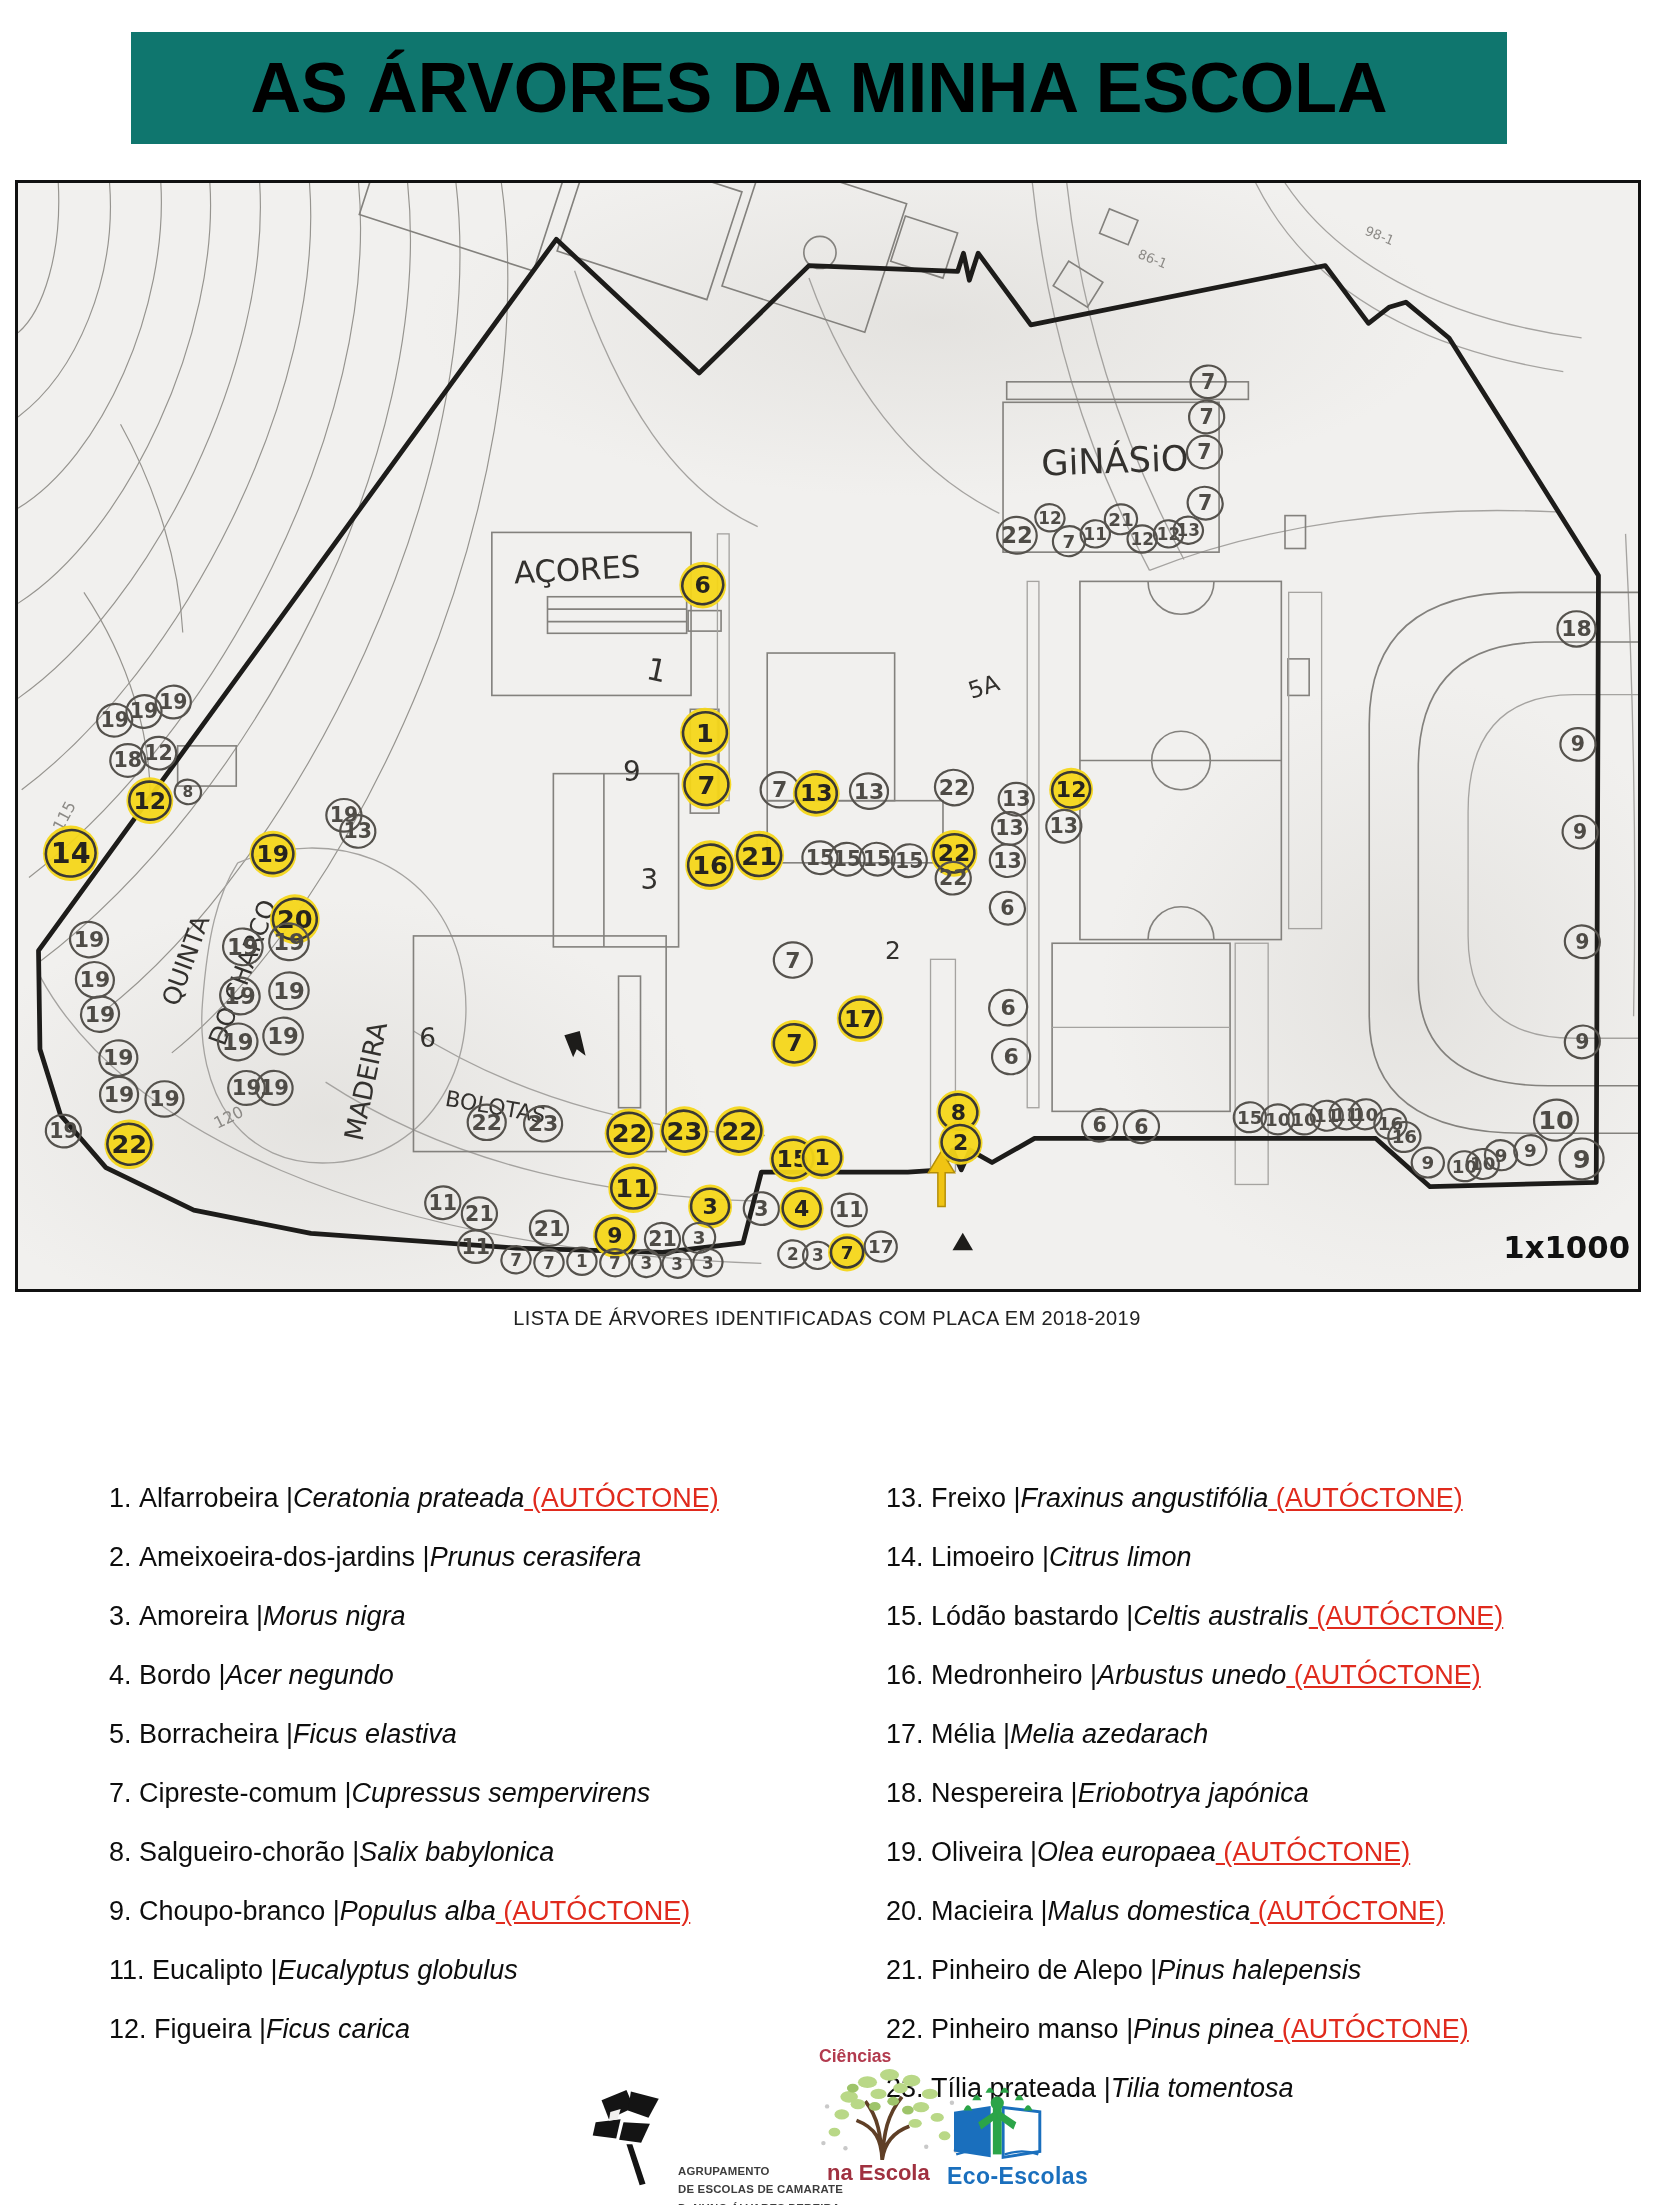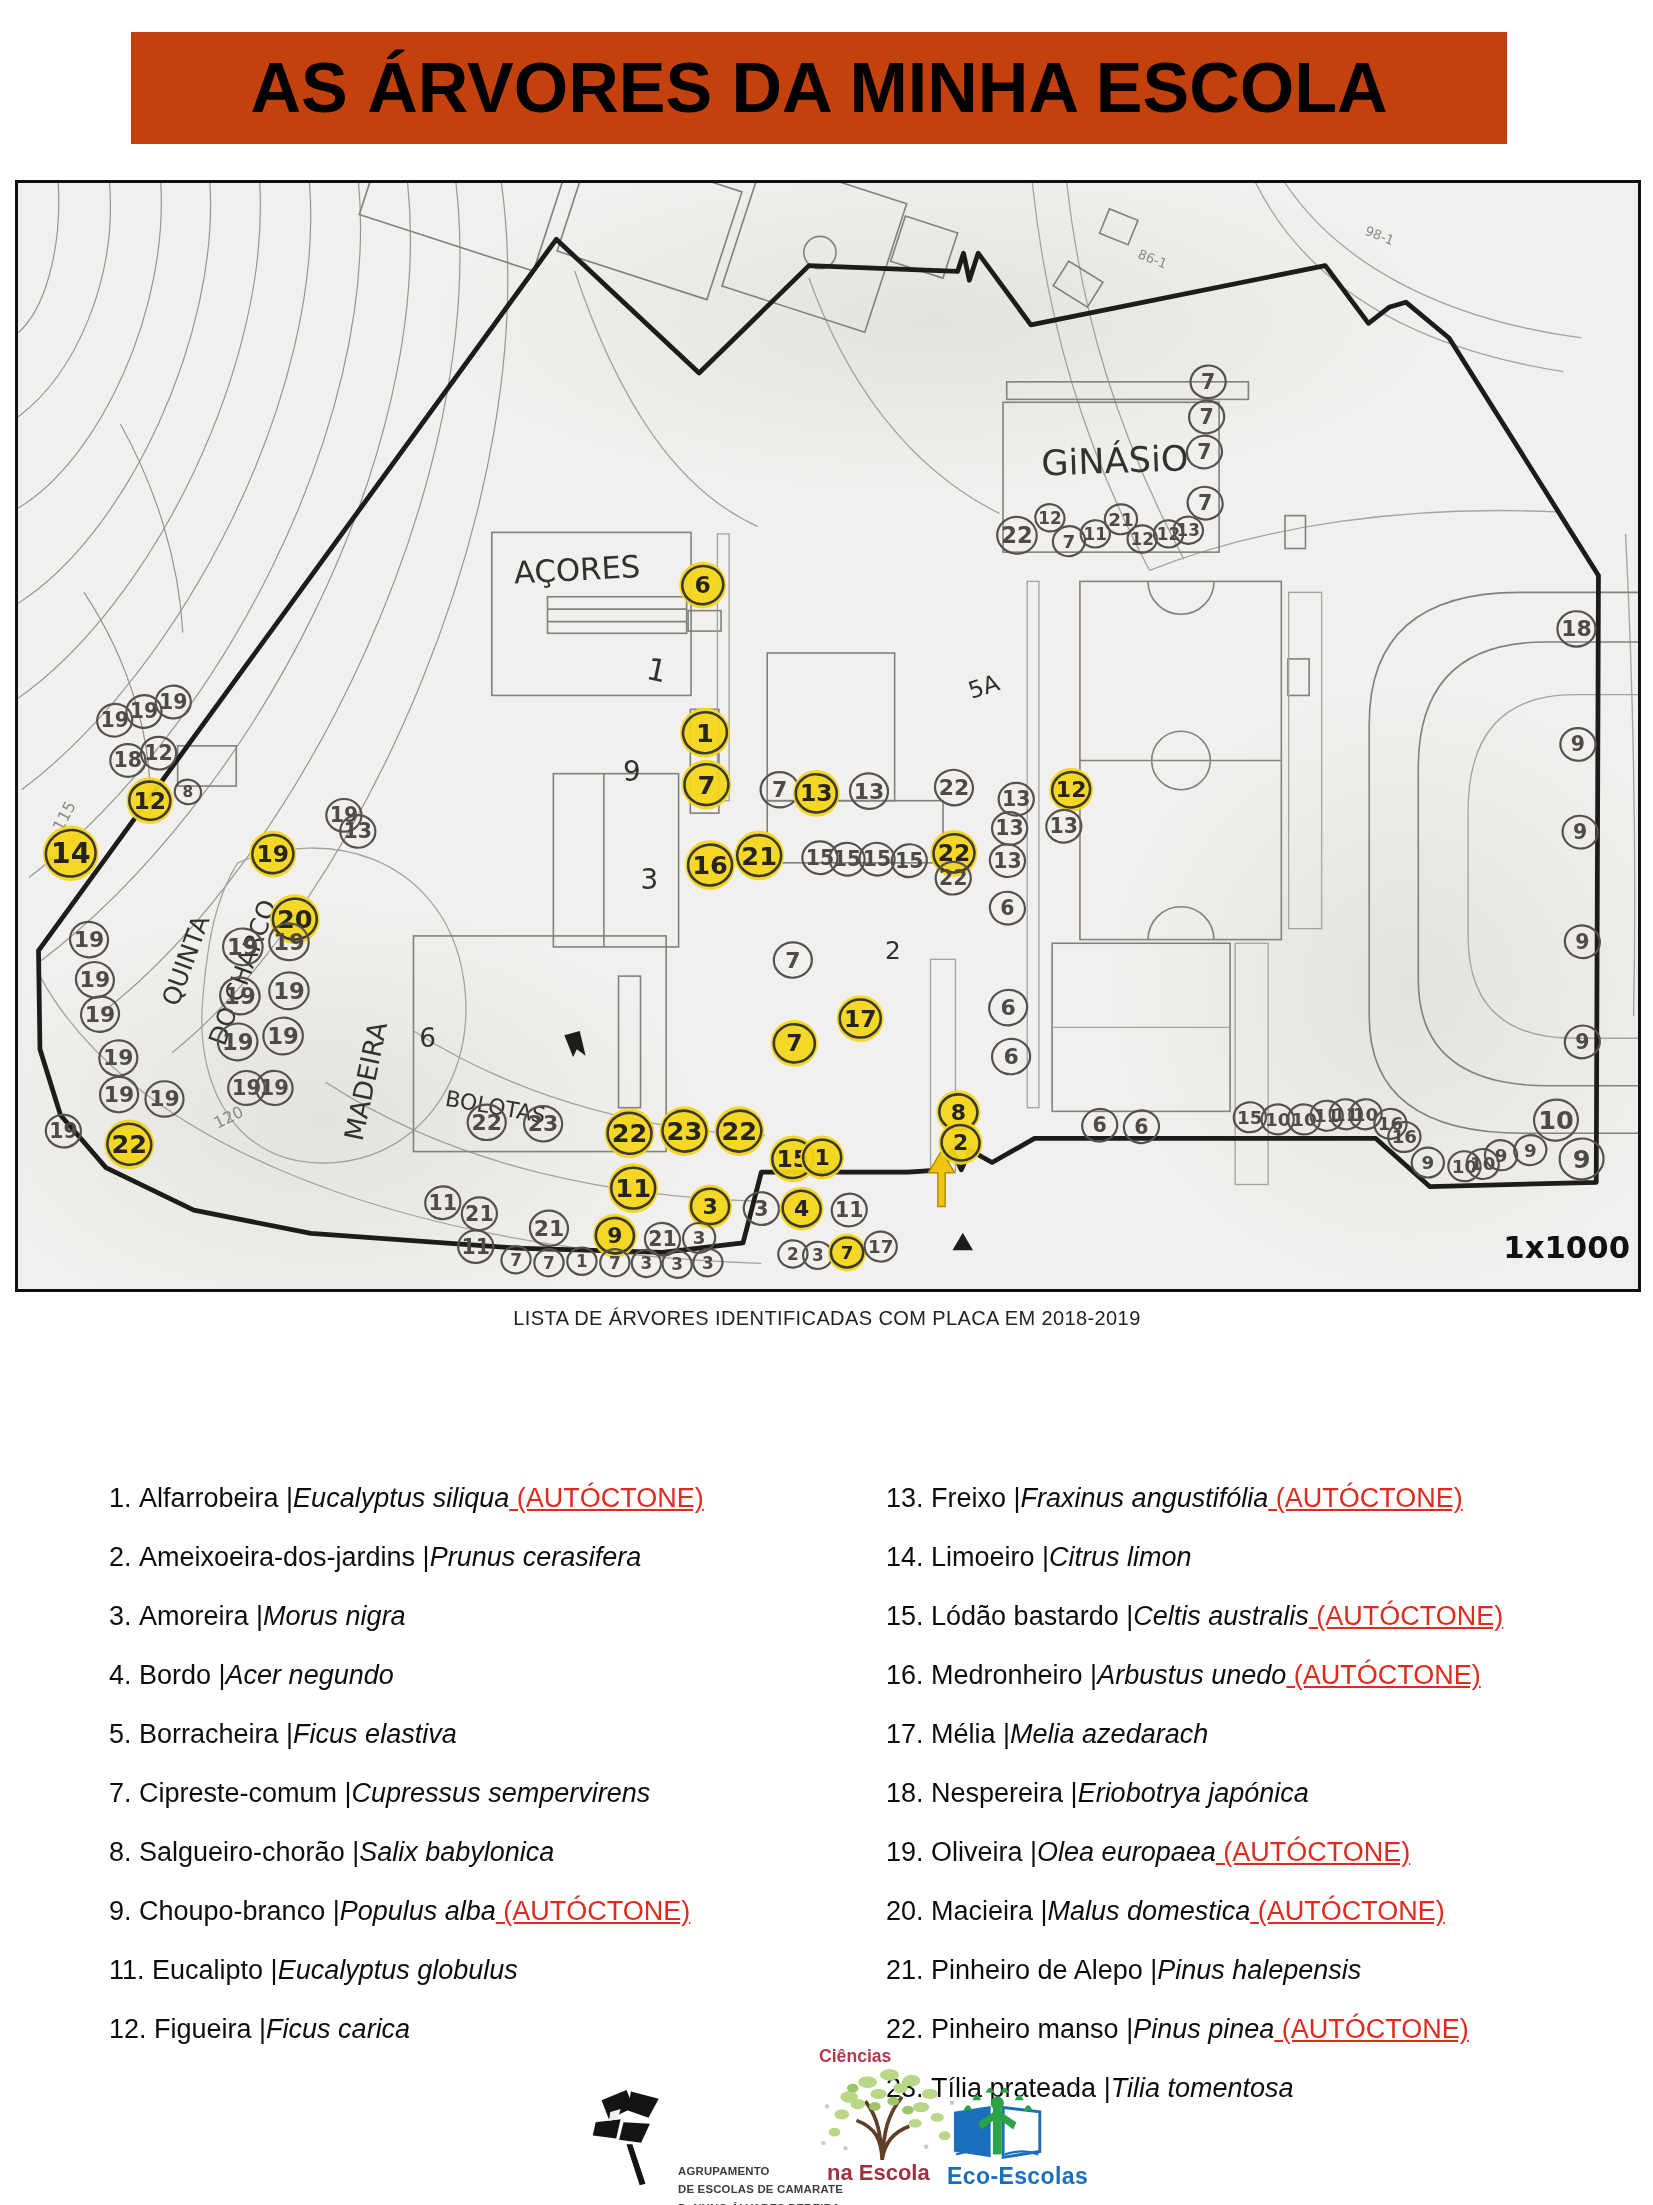--- a/index.html
+++ b/index.html
@@ -1,17 +1,17 @@
 <!DOCTYPE html>
 <html style="font-size:11.8px"><head>
 <meta charset="utf-8">
 <style>
   html,body{margin:0;padding:0;background:#fff;}
   body{width:1654px;height:2205px;position:relative;font-family:"Liberation Sans",sans-serif;color:#111;overflow:hidden;}
-  .title-band{position:absolute;left:131px;top:32px;width:1376px;height:112px;background:#c2410c;
+  .title-band{position:absolute;left:131px;top:32px;width:1376px;height:112px;background:#0f766e;
     display:flex;align-items:center;justify-content:center;}
   .title-band h1{margin:0;font-size:70px;font-weight:bold;letter-spacing:0px;color:#000;white-space:nowrap;}
   .map-wrap{position:absolute;left:14.7px;top:180px;width:1626px;height:1112px;background:#f1f0ee;
     border:3.7px solid #111;box-sizing:border-box;}
   .map-wrap svg{position:absolute;left:0;top:0;width:100%;height:100%;}
   .caption{position:absolute;left:0;top:1307px;width:1654px;text-align:center;font-size:20px;color:#222;letter-spacing:0.4px;}
   .list-col{position:absolute;top:1469px;width:779px;}
   .list-col.left{left:109px;}
   .list-col.right{left:886px;}
   .tree-item{height:59px;font-size:27px;color:#0d0d0d;white-space:nowrap;display:flex;align-items:center;}
@@ -684,21 +684,21 @@
           <ellipse cx="2136" cy="1175" rx="24" ry="22.32" transform="rotate(-12 2136 1175)" fill="none" stroke="#55524d" stroke-width="3"></ellipse>
           <text x="2136" y="1175" text-anchor="middle" dominant-baseline="central" font-size="28" font-weight="bold" fill="#4e4b46">9</text>
         </g>
       </g>
 </svg>
 </div>
 
 <div class="caption">LISTA DE ÁRVORES IDENTIFICADAS COM PLACA EM 2018-2019</div>
 
 <div class="list-col left" id="list-left">
-    <div class="tree-item">1.&nbsp;Alfarrobeira | <i>Eucalyptus siliqua</i><span class="aut">&nbsp;(AUTÓCTONE)</span></div>
+    <div class="tree-item">1.&nbsp;Alfarrobeira | <i>Ceratonia prateada</i><span class="aut">&nbsp;(AUTÓCTONE)</span></div>
     <div class="tree-item">2.&nbsp;Ameixoeira-dos-jardins | <i>Prunus cerasifera</i></div>
     <div class="tree-item">3.&nbsp;Amoreira | <i>Morus nigra</i></div>
     <div class="tree-item">4.&nbsp;Bordo | <i>Acer negundo</i></div>
     <div class="tree-item">5.&nbsp;Borracheira | <i>Ficus elastiva</i></div>
     <div class="tree-item">7.&nbsp;Cipreste-comum | <i>Cupressus sempervirens</i></div>
     <div class="tree-item">8.&nbsp;Salgueiro-chorão | <i>Salix babylonica</i></div>
     <div class="tree-item">9.&nbsp;Choupo-branco | <i>Populus alba</i><span class="aut">&nbsp;(AUTÓCTONE)</span></div>
     <div class="tree-item">11.&nbsp;Eucalipto | <i>Eucalyptus globulus</i></div>
     <div class="tree-item">12.&nbsp;Figueira | <i>Ficus carica</i></div>
   </div>

